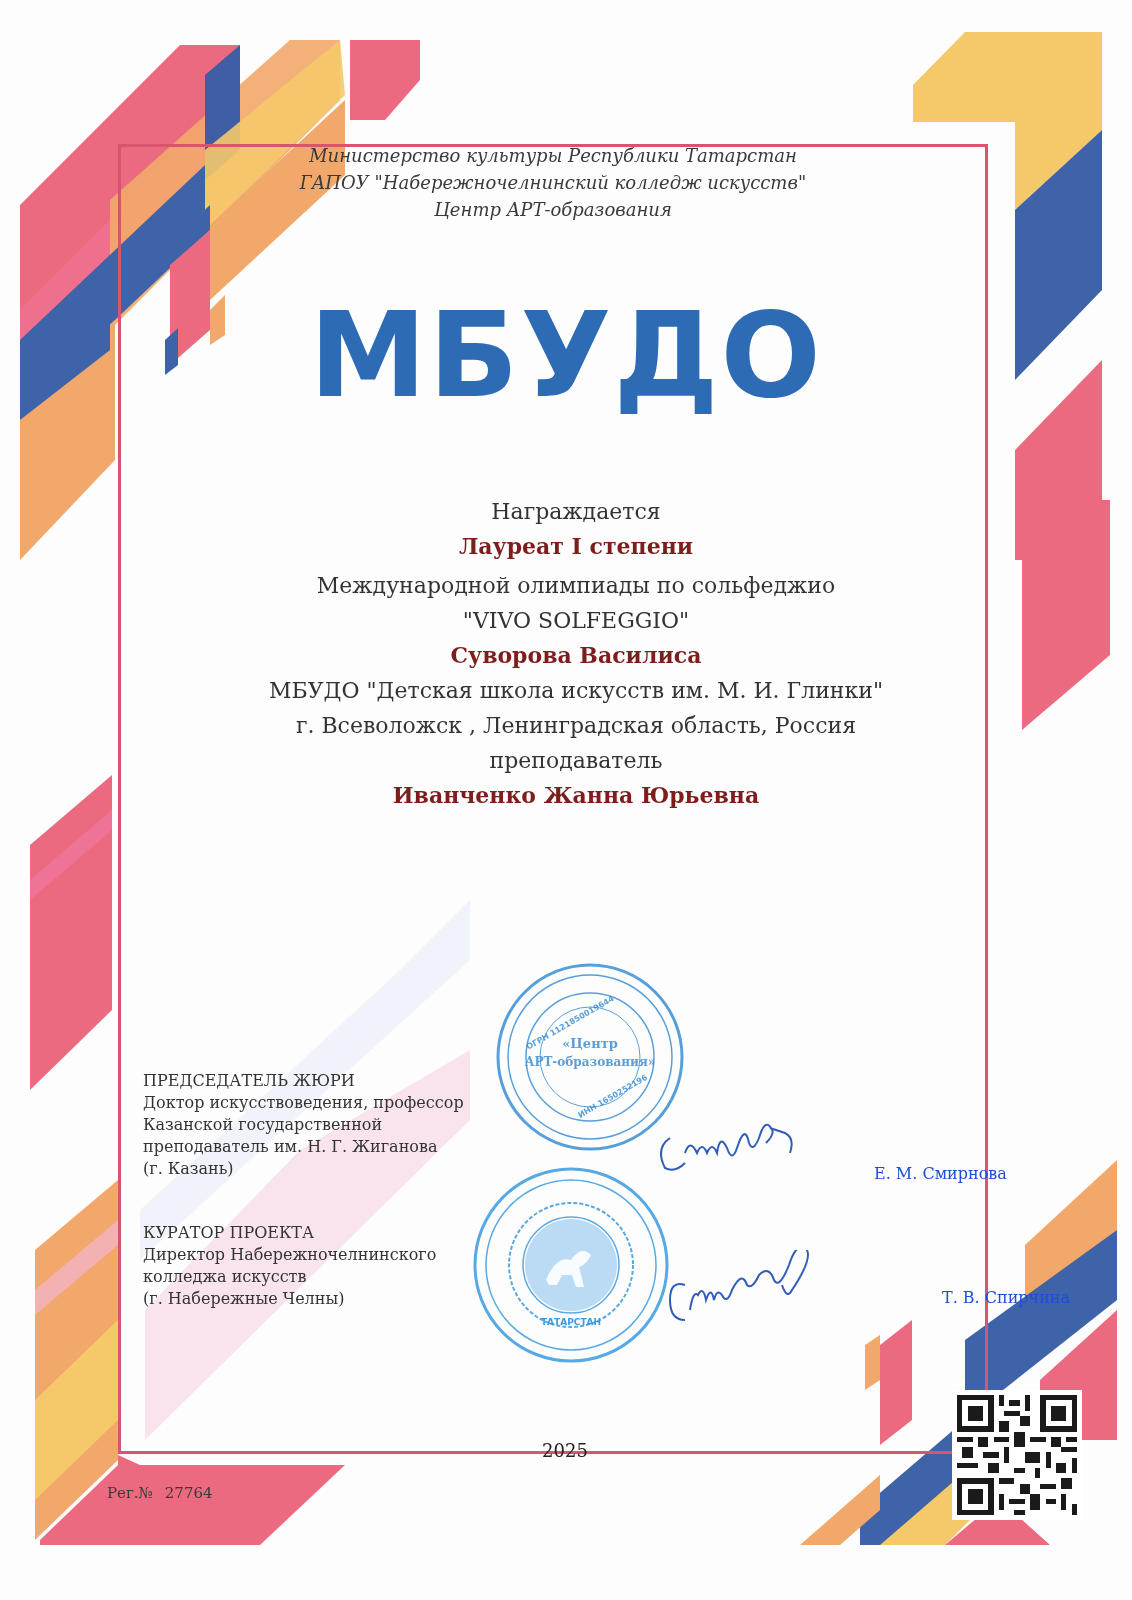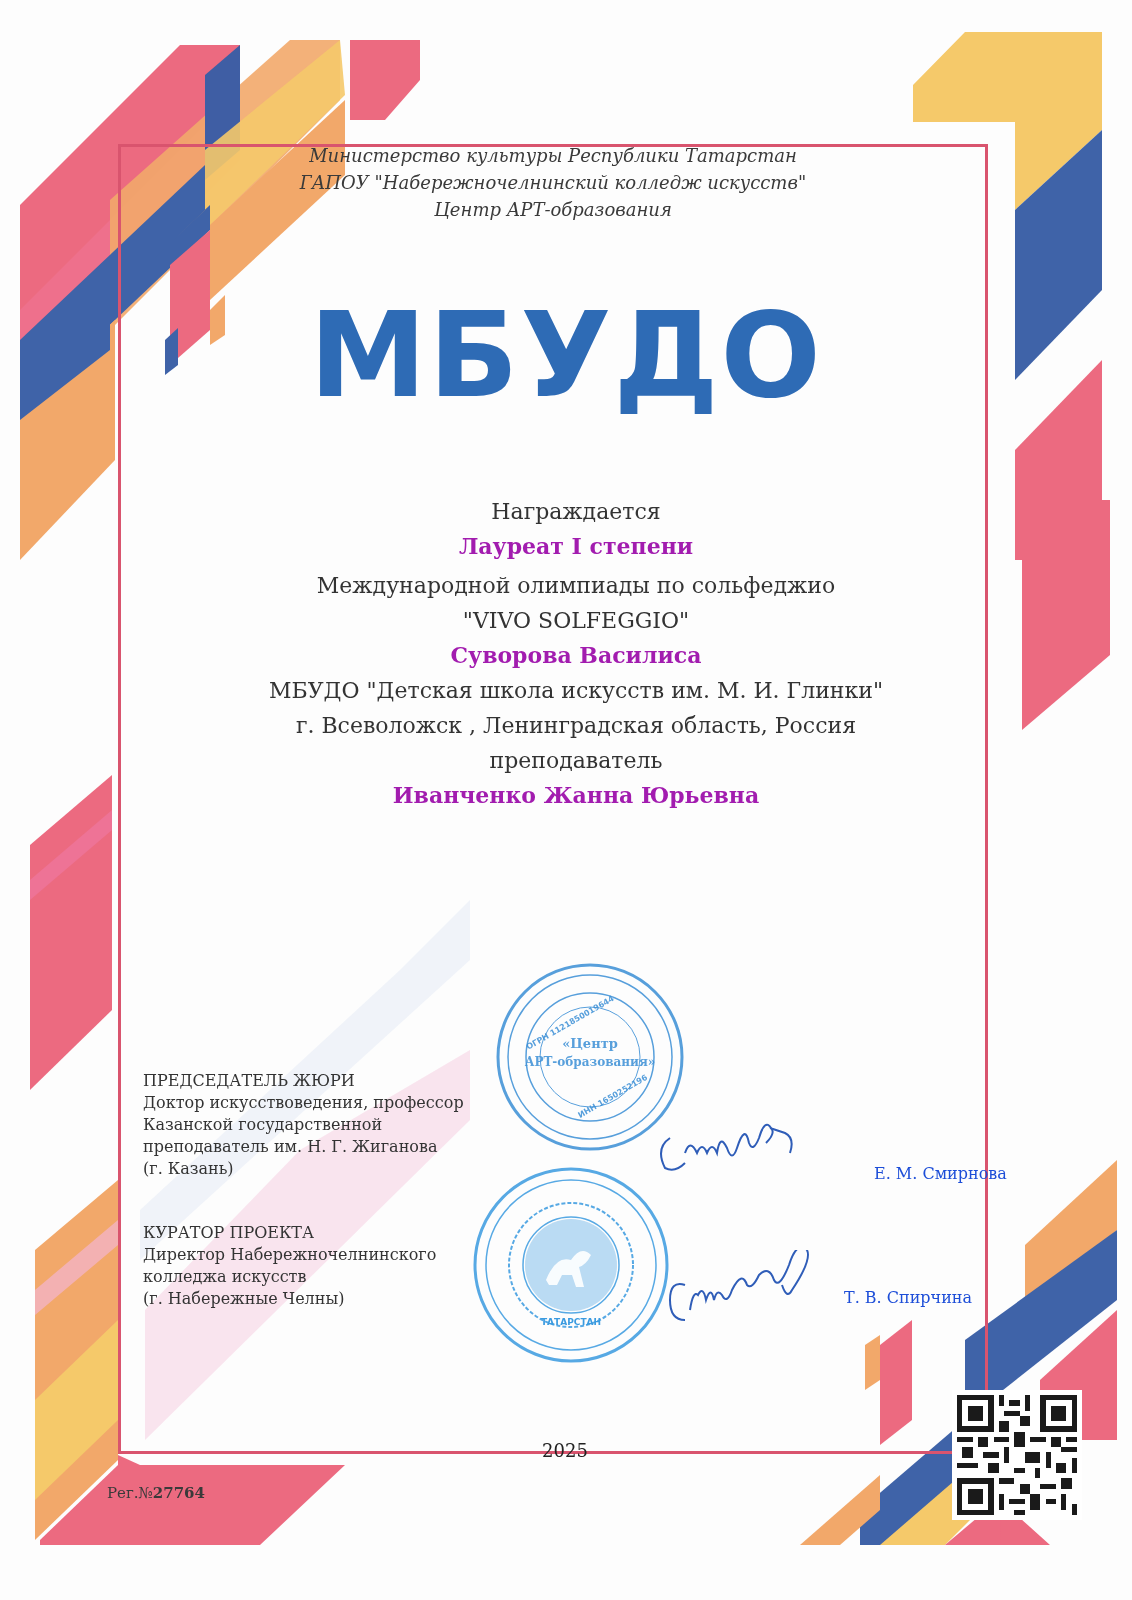--- a/index.html
+++ b/index.html
@@ -44,21 +44,21 @@
     }
     .body-text {
       position: absolute;
       left: 118px; top: 494px;
       width: 870px;
       text-align: center;
       font-size: 22px;
       color: #333;
     }
     .body-text .line { line-height: 35px; padding-left: 46px; }
-    .body-text .bold { font-weight: bold; color: #a21caf; }
+    .body-text .bold { font-weight: bold; color: #7f1d1d; }
     .body-text .gap { height: 4px; }
     .sign-block {
       position: absolute;
       left: 143px;
       font-size: 16px;
       line-height: 22px;
       color: #333;
     }
     .sign-name {
       position: absolute;
@@ -73,21 +73,21 @@
       text-align: center;
       font-size: 18px;
       color: #222;
     }
     .reg {
       position: absolute;
       left: 107px; top: 1484px;
       font-size: 15px;
       color: #3a3a3a;
     }
-    .reg b { font-weight: bold; }
+    .reg b { font-weight: normal; margin-left: 12px; }
     .qr {
       position: absolute;
       left: 952px; top: 1390px;
       width: 130px; height: 130px;
       background: #fff;
     }
     .stamp { position: absolute; }
     .signature { position: absolute; }
   </style>
 </head>
@@ -206,21 +206,21 @@
   <div>(г. Казань)</div>
 </div>
 <div class="sign-name" style="left:850px; top:1164px;">Е. М. Смирнова</div>
 
 <div class="sign-block" style="top:1222px;">
   <div>КУРАТОР ПРОЕКТА</div>
   <div>Директор Набережночелнинского</div>
   <div>колледжа искусств</div>
   <div>(г. Набережные Челны)</div>
 </div>
-<div class="sign-name" style="left:820px; top:1288px;">Т. В. Спирчина</div>
+<div class="sign-name" style="left:918px; top:1288px;">Т. В. Спирчина</div>
 
 <div class="year">2025</div>
 
 <div class="reg">
   <span>Рег.№</span><b>27764</b>
 </div>
 
 <svg class="qr" viewBox="0 0 25 25" shape-rendering="crispEdges">
   <rect width="25" height="25" fill="#ffffff"></rect>
   <g fill="#1a1a1a">

